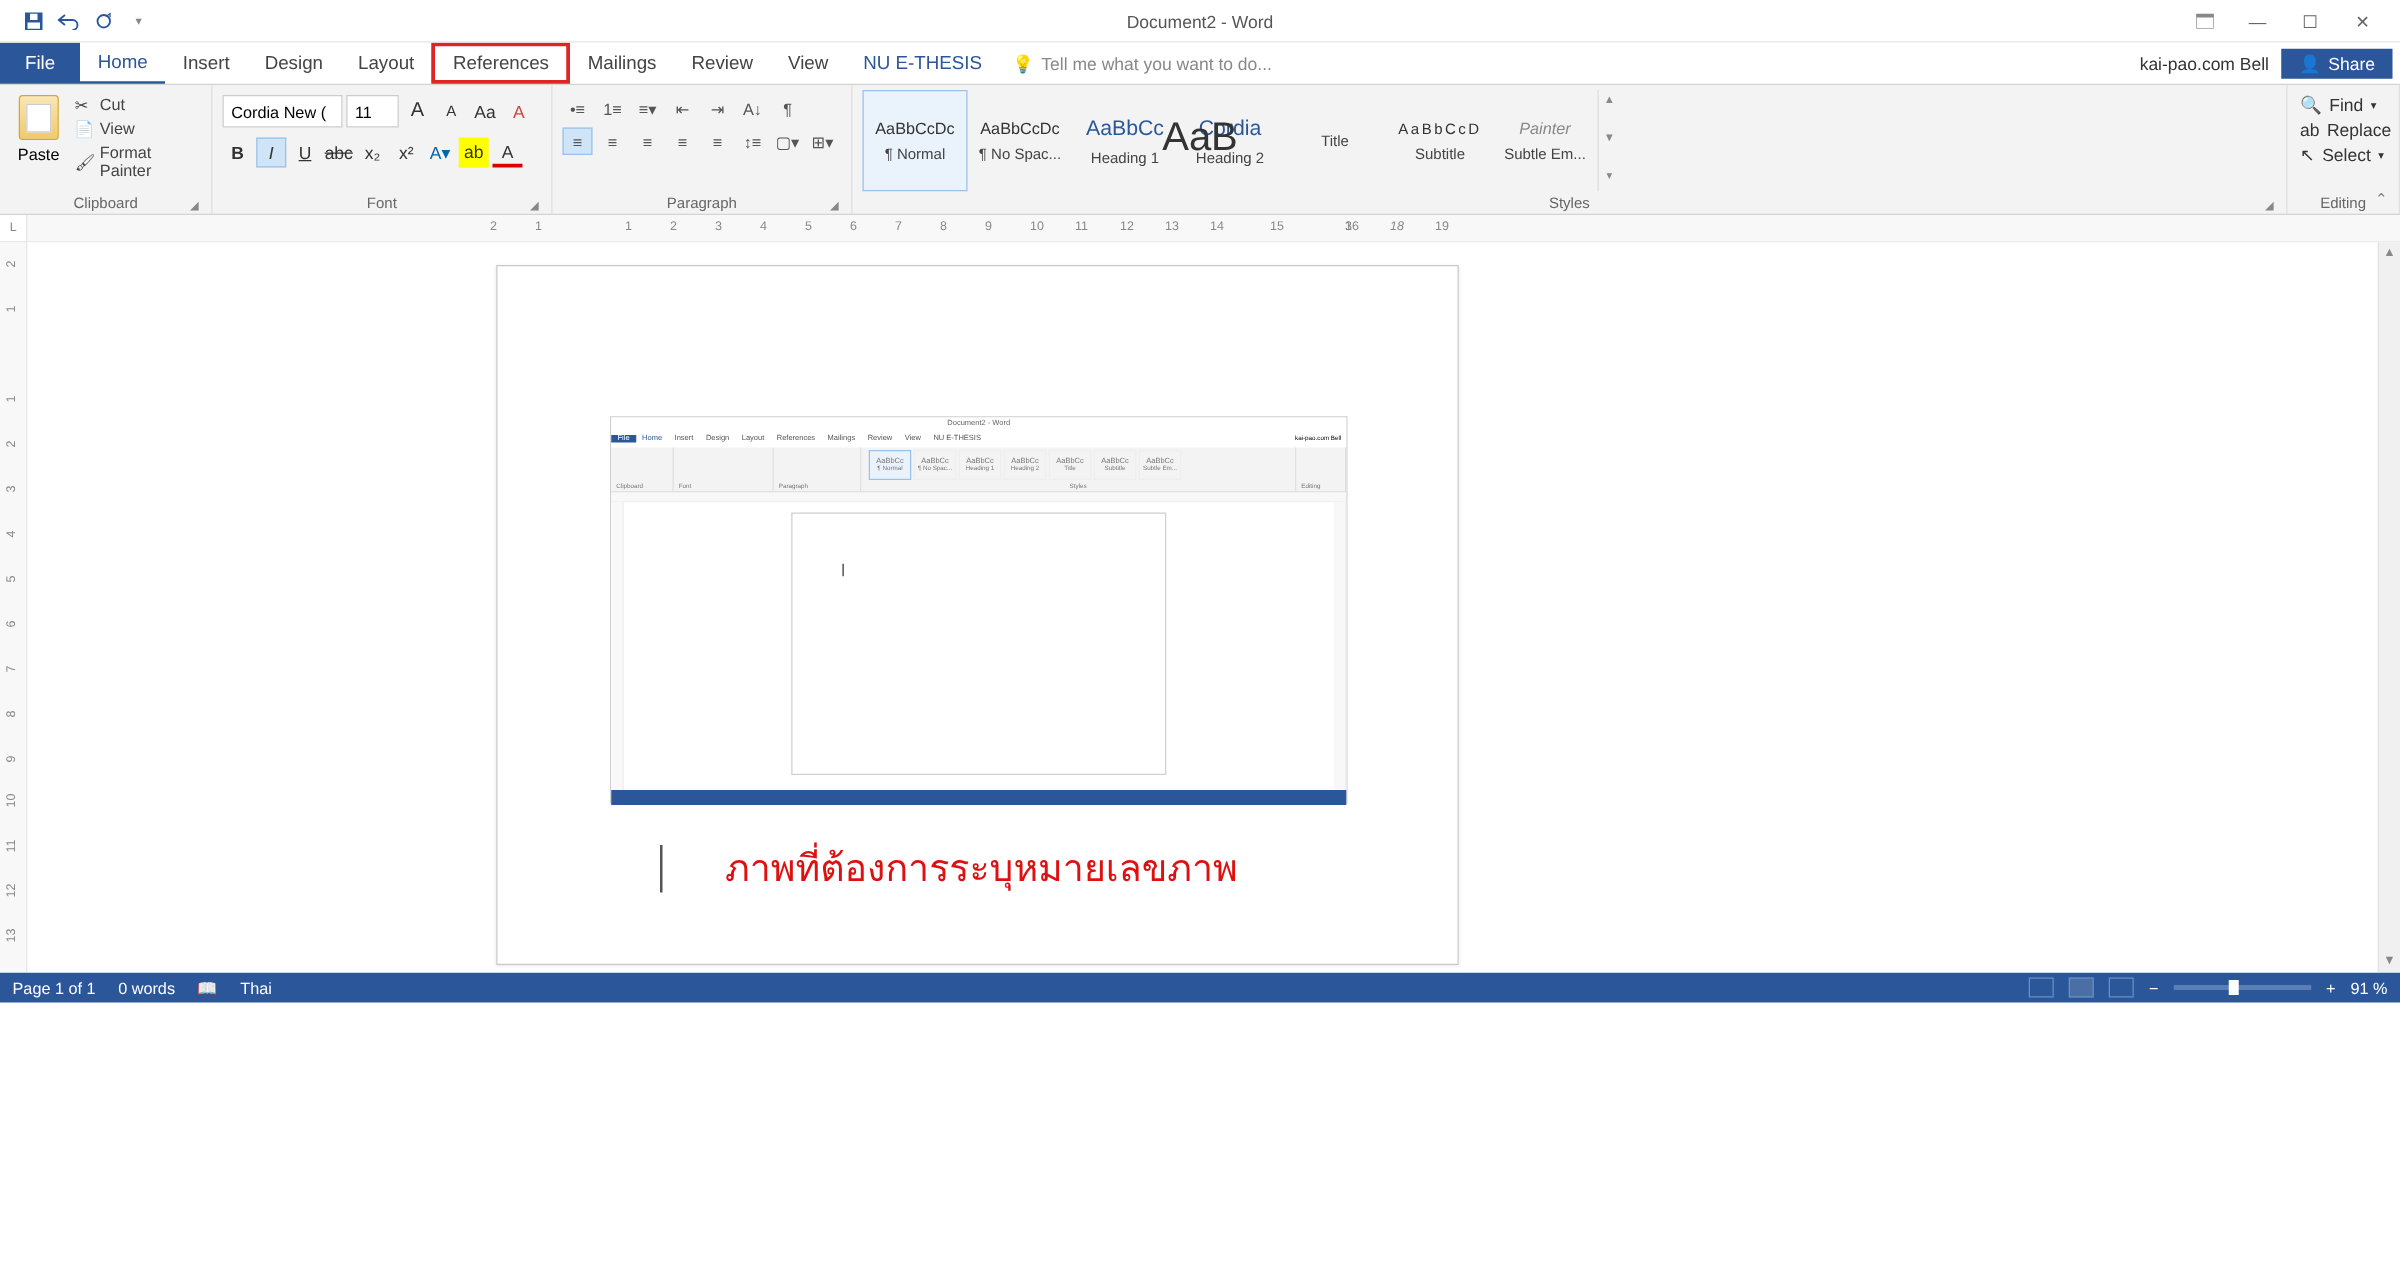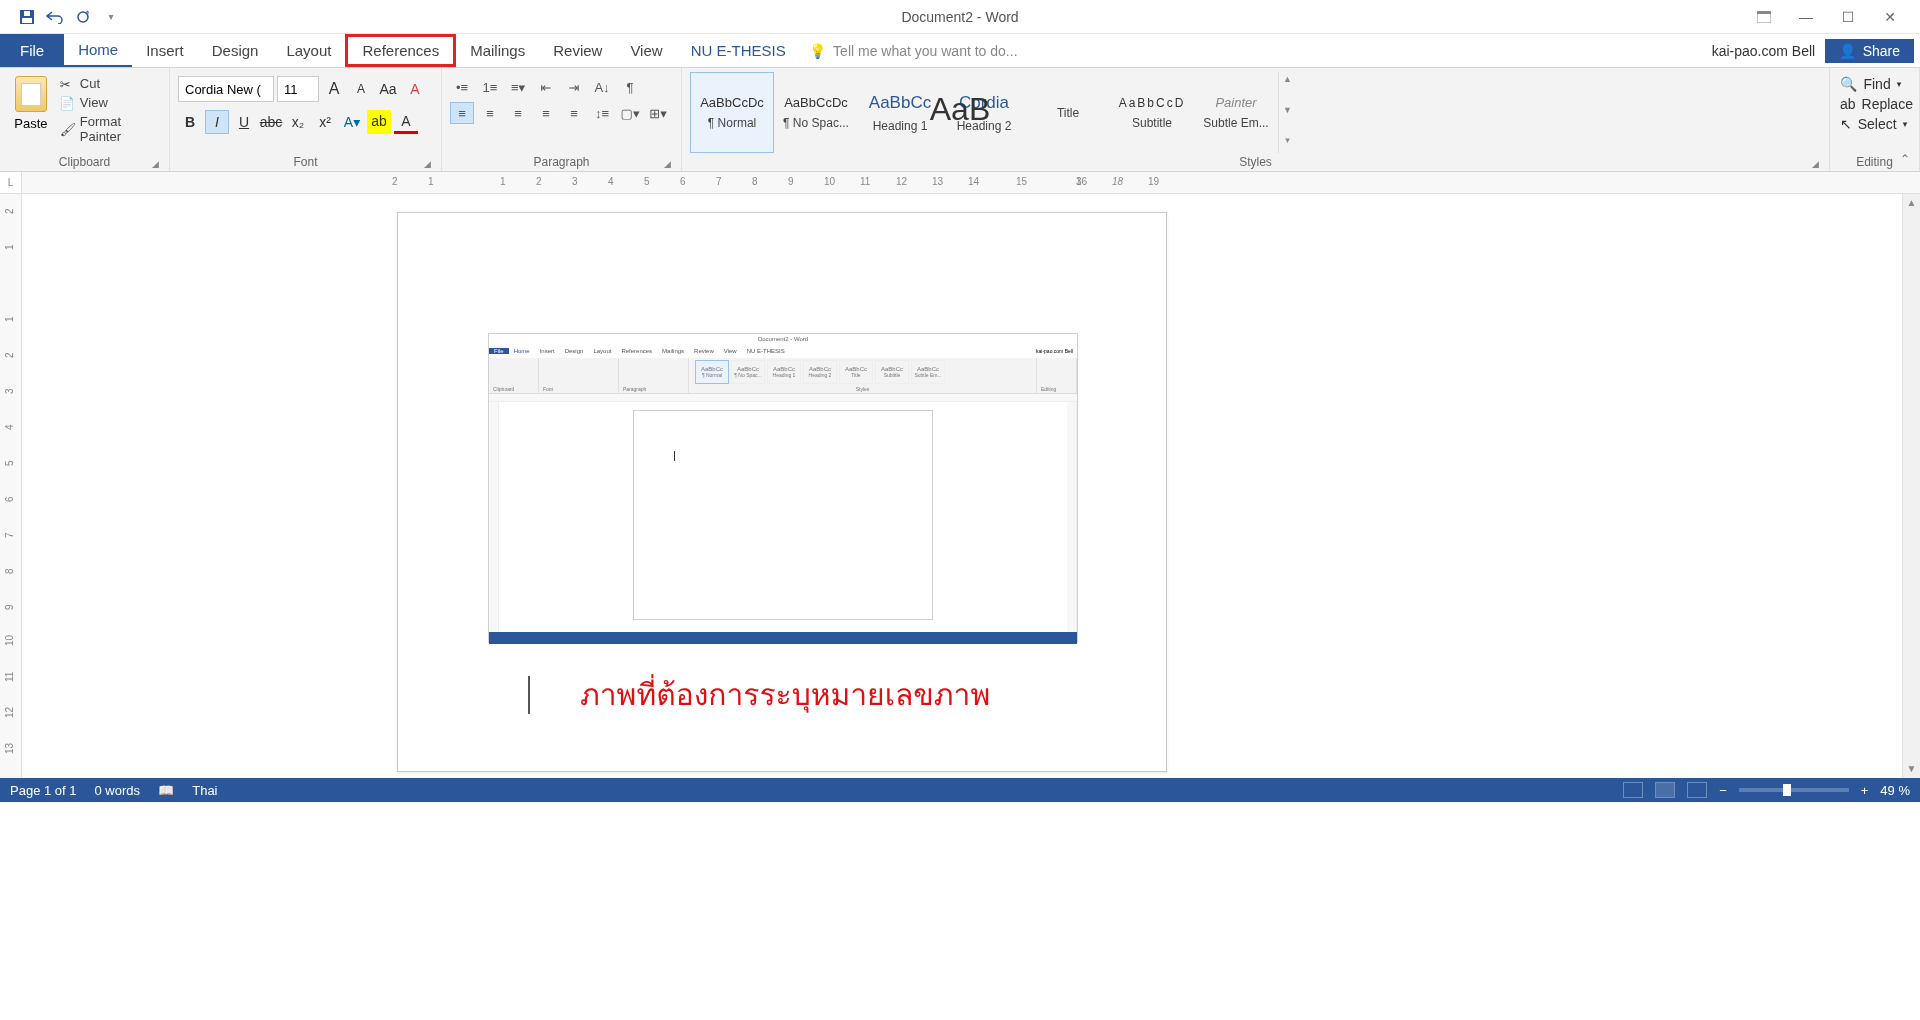--- a/index.html
+++ b/index.html
@@ -483,15 +483,15 @@
   <span>Thai</span>
   <div class="right">
     <div class="view-btn"></div>
     <div class="view-btn" style="background:#4a6fa5"></div>
     <div class="view-btn"></div>
     <span>−</span>
     <div class="zoom-slider">
         <div class="thumb"></div>
       </div>
     <span>+</span>
-    <span>49 %</span>
+    <span>91 %</span>
   </div>
 </div>
 
 </body></html>

